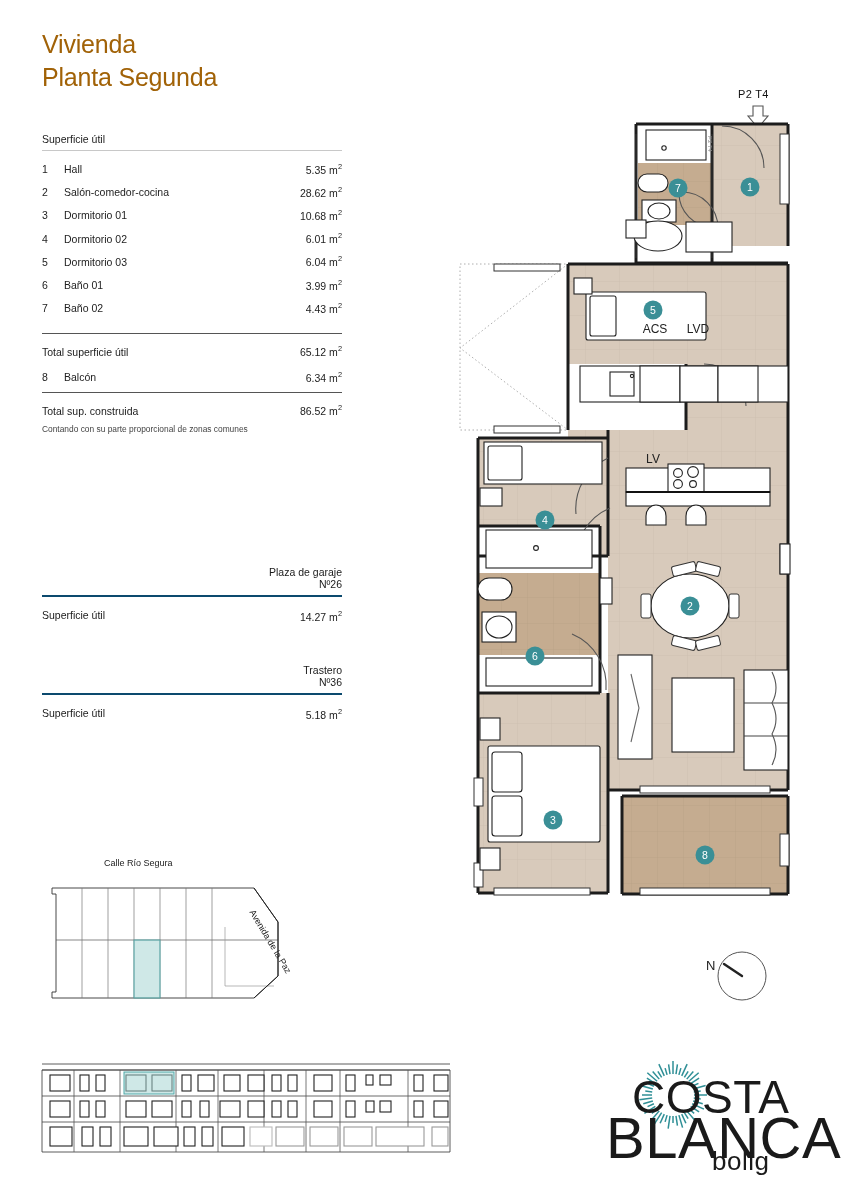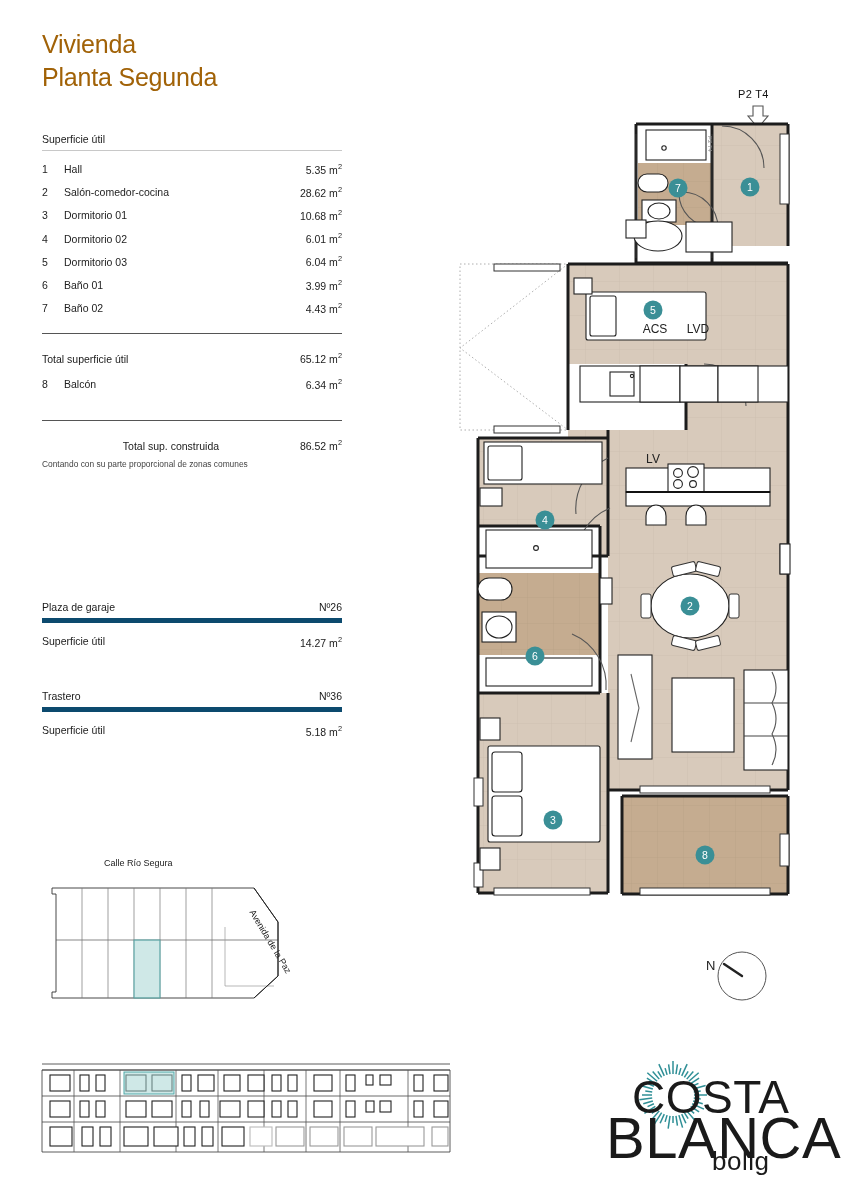--- a/index.html
+++ b/index.html
@@ -16,30 +16,30 @@
   .left-col { position: absolute; left: 42px; top: 28px; width: 300px; }
 
   .title { font-size: 25px; font-weight: 400; line-height: 1.30; letter-spacing: -0.2px; color: #a16207; }
 
   .sec { margin-top: 0; }
   .sec-head {
     font-size: 10.5px; padding-bottom: 5px;
     border-bottom: 1px solid #c8c8c8;
     display: flex; justify-content: space-between; align-items: flex-end;
   }
-  .sec-head-strong { border-bottom: 5px solid #0c4a6e; }
+  .sec-head-strong { border-bottom: 2px solid #0c4a6e; flex-direction: column; }
 
   .row { display: flex; align-items: baseline; font-size: 10.5px; line-height: 1; padding: 5.6px 0; }
   .row .num { width: 22px; flex: 0 0 22px; color: #222; }
   .row .nm { flex: 1 1 auto; color: #222; }
   .row .val { text-align: right; white-space: nowrap; color: #222; }
   .row .val sup { font-size: 7.4px; vertical-align: super; }
 
   .tot { display: flex; align-items: baseline; font-size: 10.5px;
-         border-top: 1px solid #555; padding-top: 17px; }
+         border-top: 1px solid #555; padding-top: 10px; }
   .tot .lb { flex: 1 1 auto; }
   .tot .val { white-space: nowrap; }
   .tot .val sup { font-size: 7.4px; vertical-align: super; }
 
   .note { font-size: 8.4px; color: #444; margin-top: 7px; }
 
   .kv { display: flex; font-size: 10.5px; padding: 7px 0 0 0; }
   .kv .lb { flex: 1 1 auto; }
   .kv .val sup { font-size: 7.4px; vertical-align: super; }
 
@@ -126,21 +126,21 @@
       <span class="lb">Total superficie útil</span>
       <span class="val"><span>65.12 m</span><sup>2</sup></span>
     </div>
 
     <div class="row" style="padding-top:13px;">
       <span class="num">8</span>
       <span class="nm">Balcón</span>
       <span class="val"><span>6.34 m</span><sup>2</sup></span>
     </div>
 
-    <div class="tot" style="margin-top:25px;text-align:center;">
+    <div class="tot" style="margin-top:4px;">
       <span class="lb">Total sup. construida</span>
       <span class="val"><span>86.52 m</span><sup>2</sup></span>
     </div>
 
     <div class="note">Contando con su parte proporcional de zonas comunes</div>
   </div>
 
   <div class="sec" style="margin-top:132px;">
     <div class="sec-head sec-head-strong">
       <span>Plaza de garaje</span>

